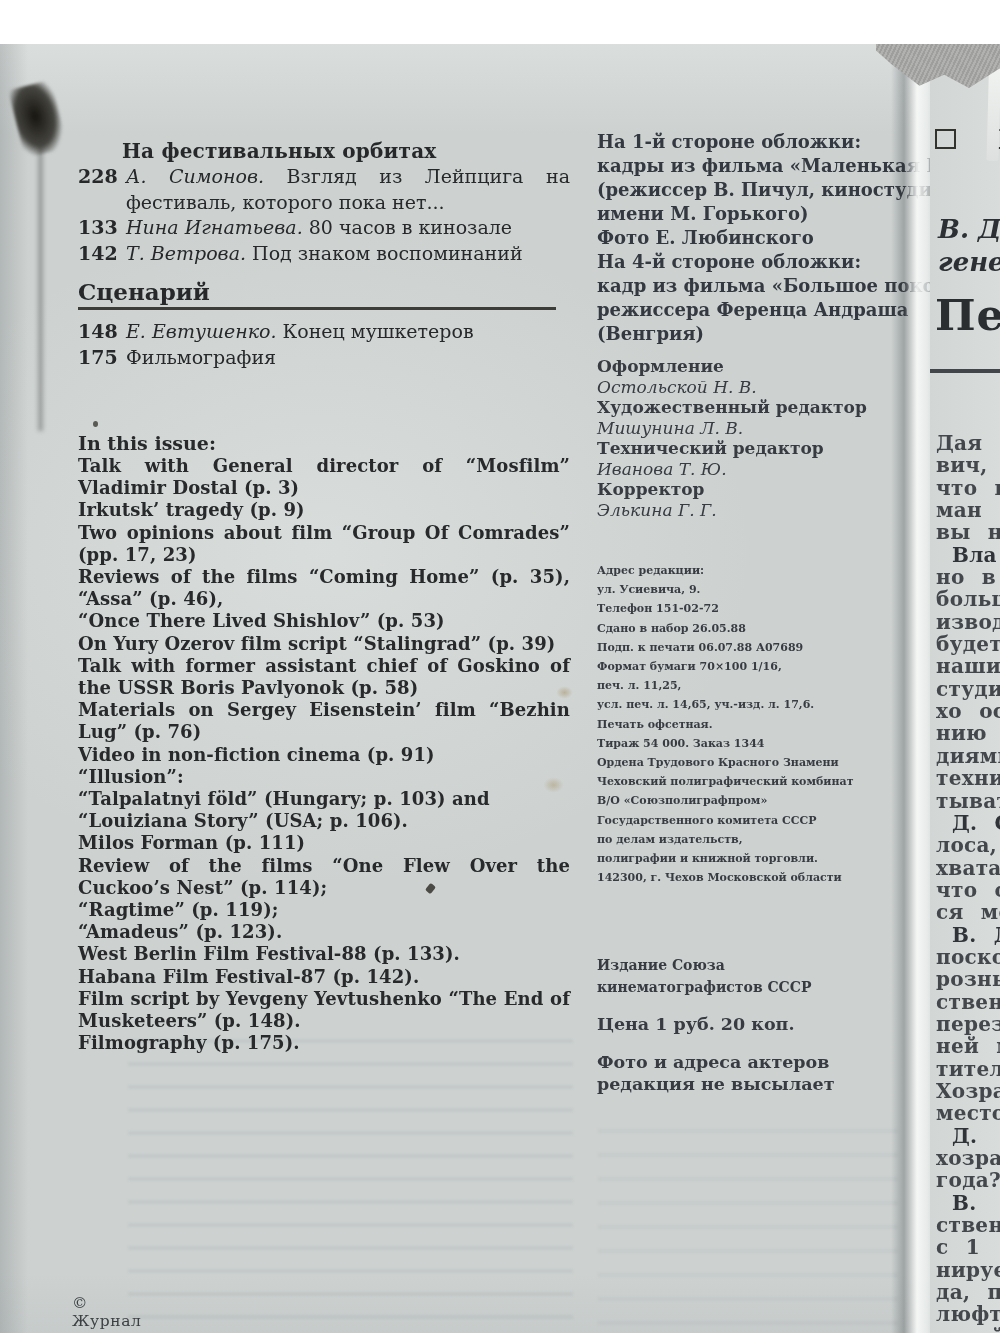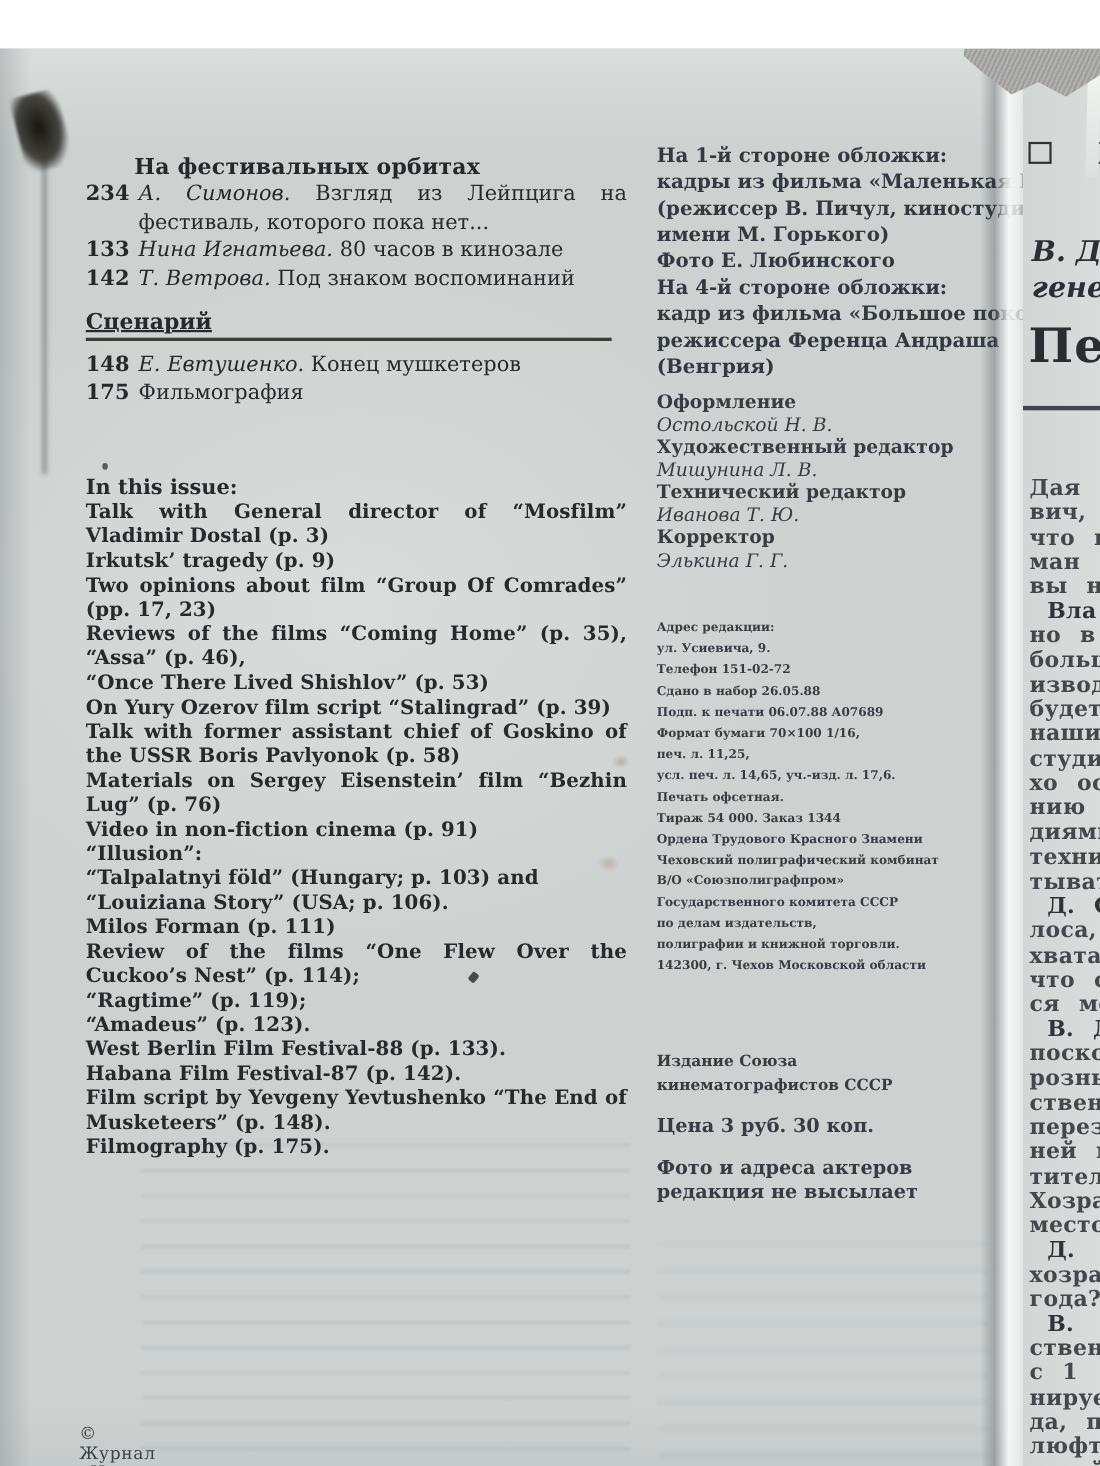--- a/index.html
+++ b/index.html
@@ -37,21 +37,21 @@
   
   .toc-block{position:absolute;left:78px;top:95px;width:492px;z-index:2;color:#26282a;}
   .toc-heading{font-size:20px;font-weight:700;line-height:25px;margin:0 0 0 44px;letter-spacing:.2px;}
   .toc-row{position:relative;padding-left:48px;line-height:25.5px;font-size:19px;
         text-align:justify;text-align-last:left;}
   .toc-num{position:absolute;left:0;top:0;font-weight:700;}
   .au{font-style:italic;font-weight:500;}
   .au:not(:empty)::after{content:" ";}
   .ti{font-weight:400;}
   .scenario-wrap{margin-top:14px;border-bottom:3px solid #3c3c38;width:478px;padding-bottom:3px;}
-  .scenario-heading{font-size:20px;font-weight:700;line-height:24px;margin:0;text-decoration:underline;}
+  .scenario-heading{font-size:23px;font-weight:700;line-height:24px;margin:0;}
   .scenario-rows{margin-top:9px;}
   .eng-block{position:absolute;left:78px;top:388px;width:492px;z-index:2;color:#27292b;}
   .eng-heading{font-size:19px;font-weight:700;line-height:23px;margin:0;}
   .eng-item{font-size:18px;font-weight:600;line-height:22.2px;
         text-align:justify;text-align-last:left;letter-spacing:.1px;}
   .copyright{position:absolute;left:72px;top:1250px;z-index:2;color:#3c4043;
         font-size:15.5px;line-height:18px;letter-spacing:.6px;}
   
   .midcol{position:absolute;left:597px;top:0;width:332px;height:1333px;z-index:2;color:#383c42;}
   .mid-block{position:absolute;left:0;}
@@ -111,21 +111,21 @@
   <div class="streak-l"></div>
   <div class="stain1"></div>
   <div class="stain2"></div>
   <div class="speck"></div>
   <div class="diamond"></div>
 
   <section class="toc-block">
     <h2 class="toc-heading">На фестивальных орбитах</h2>
 
       <div class="toc-row">
-        <span class="toc-num">234</span>
+        <span class="toc-num">228</span>
         <span class="toc-text"><span class="au">А. Симонов.</span><span class="ti">Взгляд из Лейпцига на фестиваль, которого пока нет...</span></span>
       </div>
 
       <div class="toc-row">
         <span class="toc-num">133</span>
         <span class="toc-text"><span class="au">Нина Игнатьева.</span><span class="ti">80 часов в кинозале</span></span>
       </div>
 
       <div class="toc-row">
         <span class="toc-num">142</span>
@@ -286,21 +286,21 @@
         <div class="mid-line">142300, г. Чехов Московской области</div>
 
     </div>
     <div class="mid-block publisher">
 
         <div class="mid-line">Издание Союза</div>
 
         <div class="mid-line">кинематографистов СССР</div>
 
     </div>
-    <div class="mid-block price mid-line">Цена 3 руб. 30 коп.</div>
+    <div class="mid-block price mid-line">Цена 1 руб. 20 коп.</div>
     <div class="mid-block note">
 
         <div class="mid-line">Фото и адреса актеров</div>
 
         <div class="mid-line">редакция не высылает</div>
 
     </div>
   </div>
 
   <div class="spine"></div>

